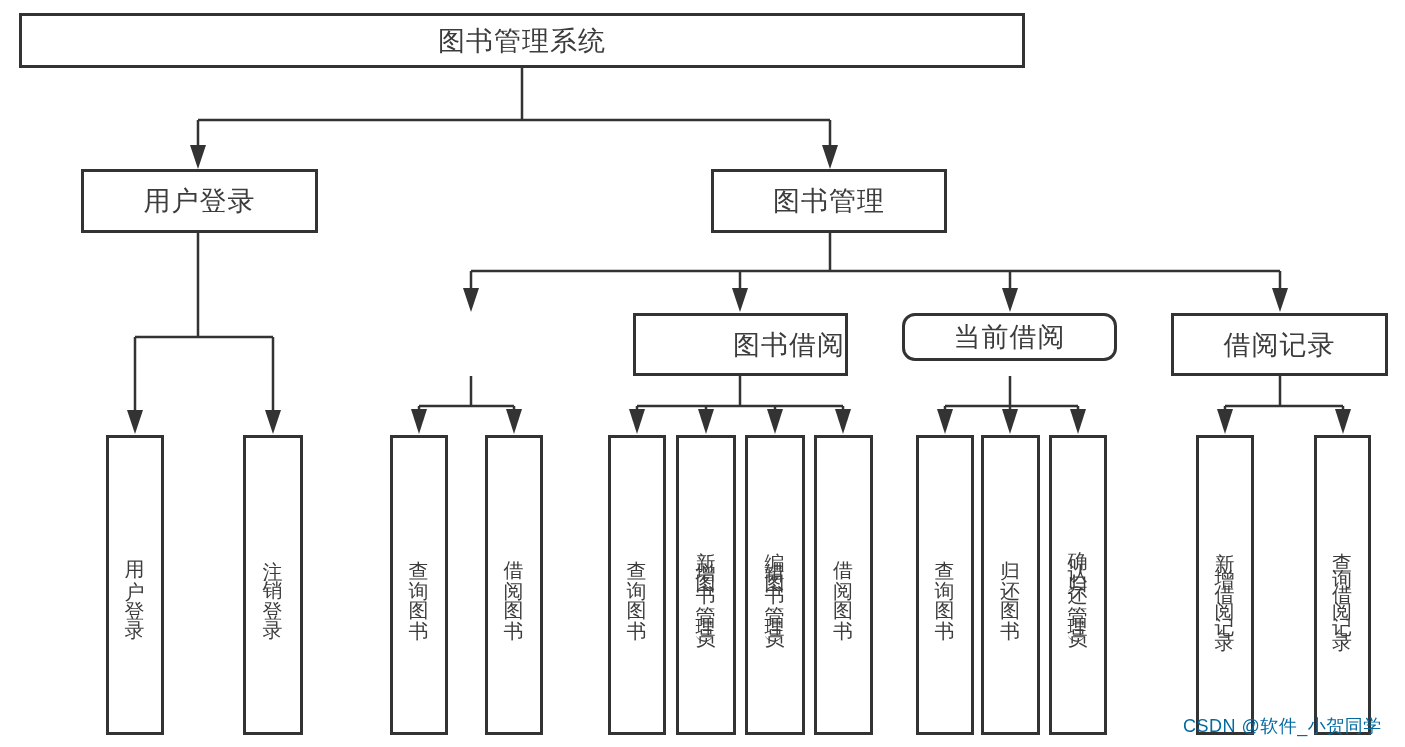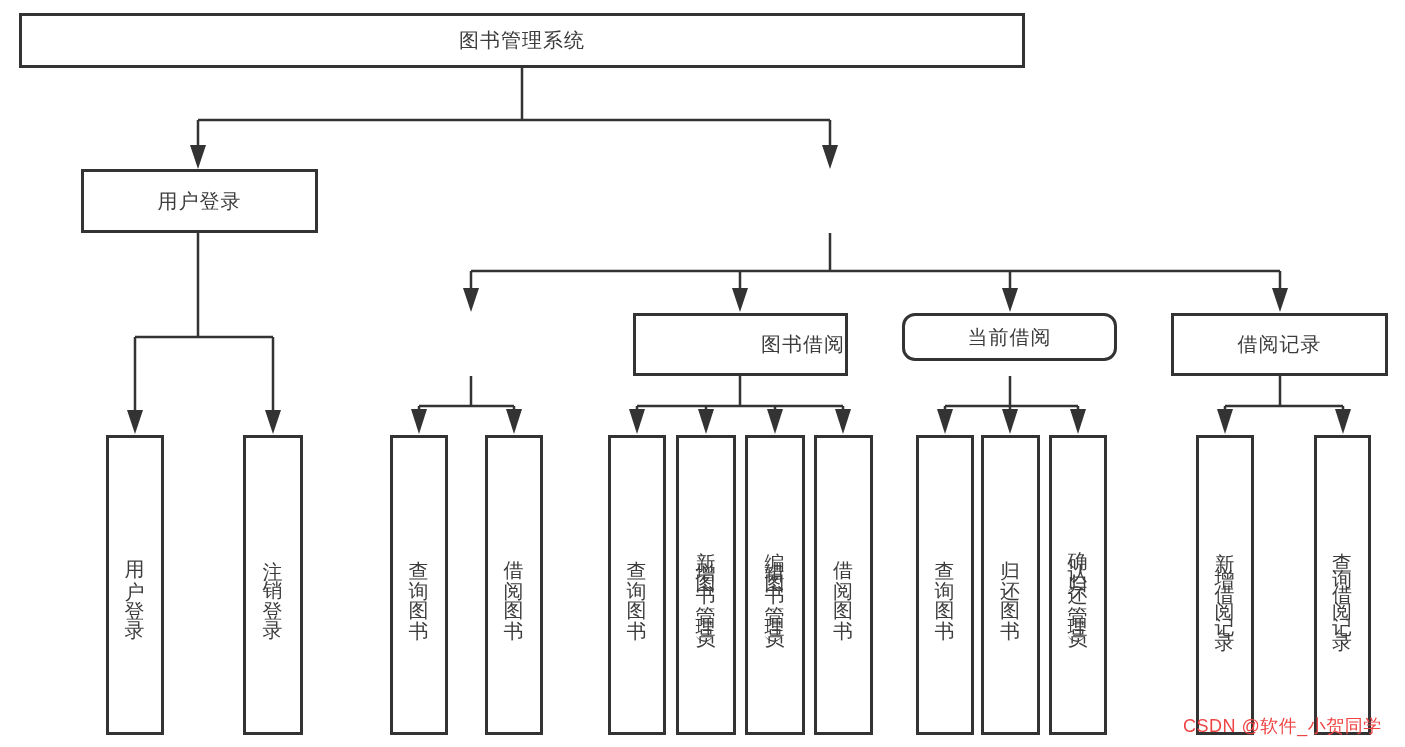--- a/index.html
+++ b/index.html
@@ -25,39 +25,39 @@
     box-sizing: border-box;
     background: #ffffff;
     border: 3px solid #333333;
     display: flex;
     align-items: center;
     justify-content: center;
     color: #3c3c3c;
     z-index: 2;
   }
   .node.hbox span {
-    font-size: 20px;
+    font-size: 27px;
     letter-spacing: 1px;
     white-space: nowrap;
   }
   .node.leaf span {
     writing-mode: vertical-rl;
     font-size: 20px;
     line-height: 1;
     white-space: nowrap;
   }
   .t4 span { letter-spacing: 20px; }
   .t6 span { letter-spacing: 16px; }
   .t9 span { letter-spacing: 11px; }
   .watermark {
     position: absolute;
     left: 1183px;
     top: 714px;
     font-size: 18px;
-    color: #ef4444;
+    color: #0369a1;
     letter-spacing: 0.5px;
     white-space: nowrap;
     z-index: 10;
   }
 </style>
 </head>
 <body>
 
 <div class="canvas">
 
@@ -93,20 +93,23 @@
       <polygon points="1335,409 1351,409 1343,434"></polygon>
     </g>
   </svg>
 
   <div class="node hbox" style="left:19px; top:13px; width:1006px; height:55px;">
     <span>图书管理系统</span>
   </div>
 
   <div class="node hbox" style="left:81px; top:169px; width:237px; height:64px;">
     <span>用户登录</span>
+  </div>
+  <div class="node hbox" style="left:711px; top:169px; width:236px; height:64px;">
+    <span>图书管理</span>
   </div>
 
   <div class="node hbox" style="left:633px; top:313px; width:215px; height:63px;justify-content:flex-end;">
     <span>图书借阅</span>
   </div>
   <div class="node hbox" style="left:902px; top:313px; width:215px; height:48px;border-radius:13px;">
     <span>当前借阅</span>
   </div>
   <div class="node hbox" style="left:1171px; top:313px; width:217px; height:63px;text-align:center;">
     <span>借阅记录</span>

